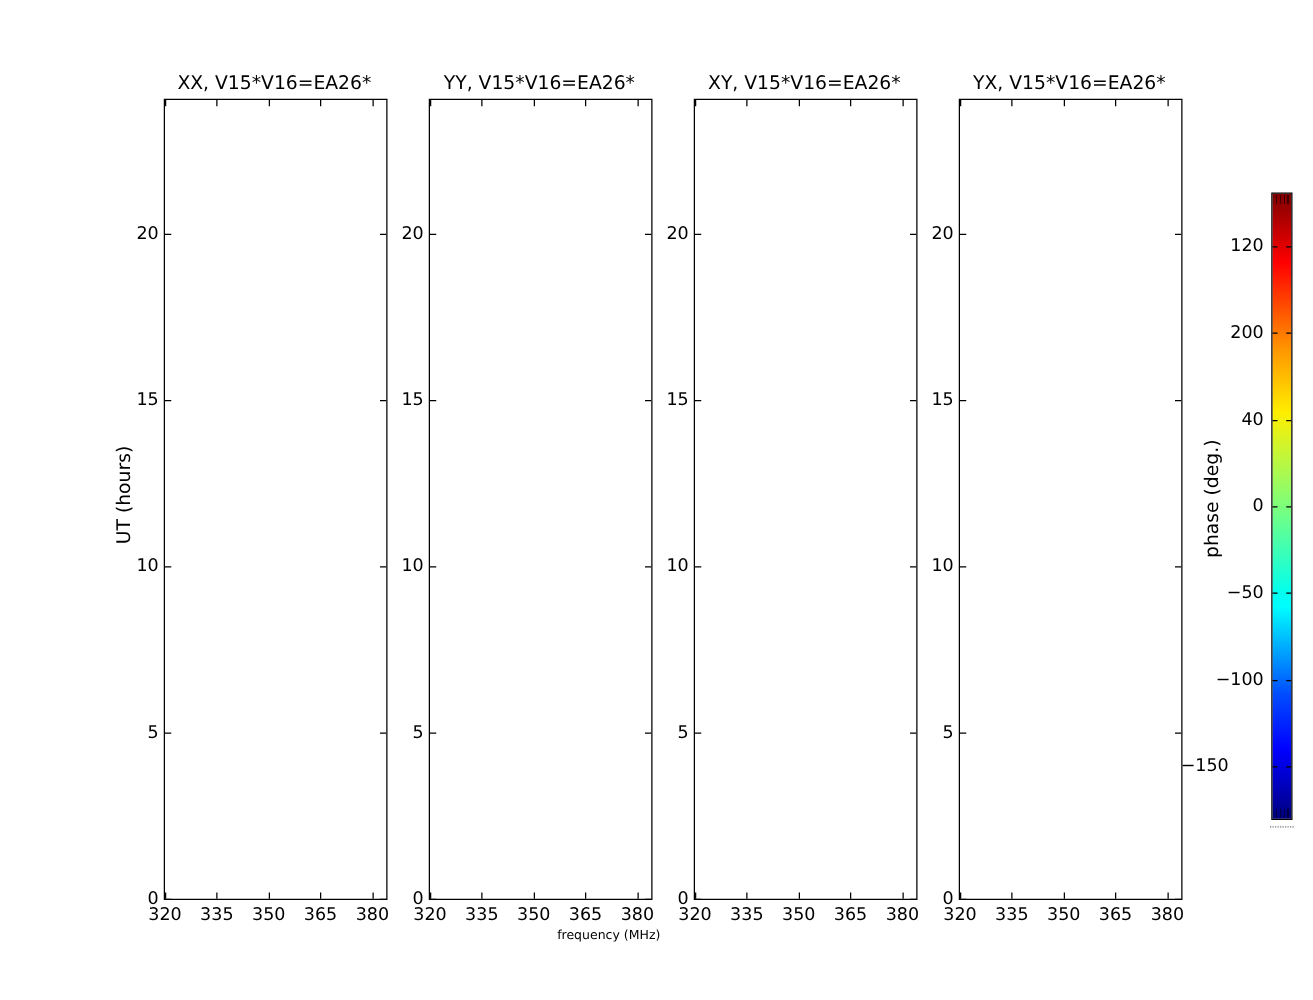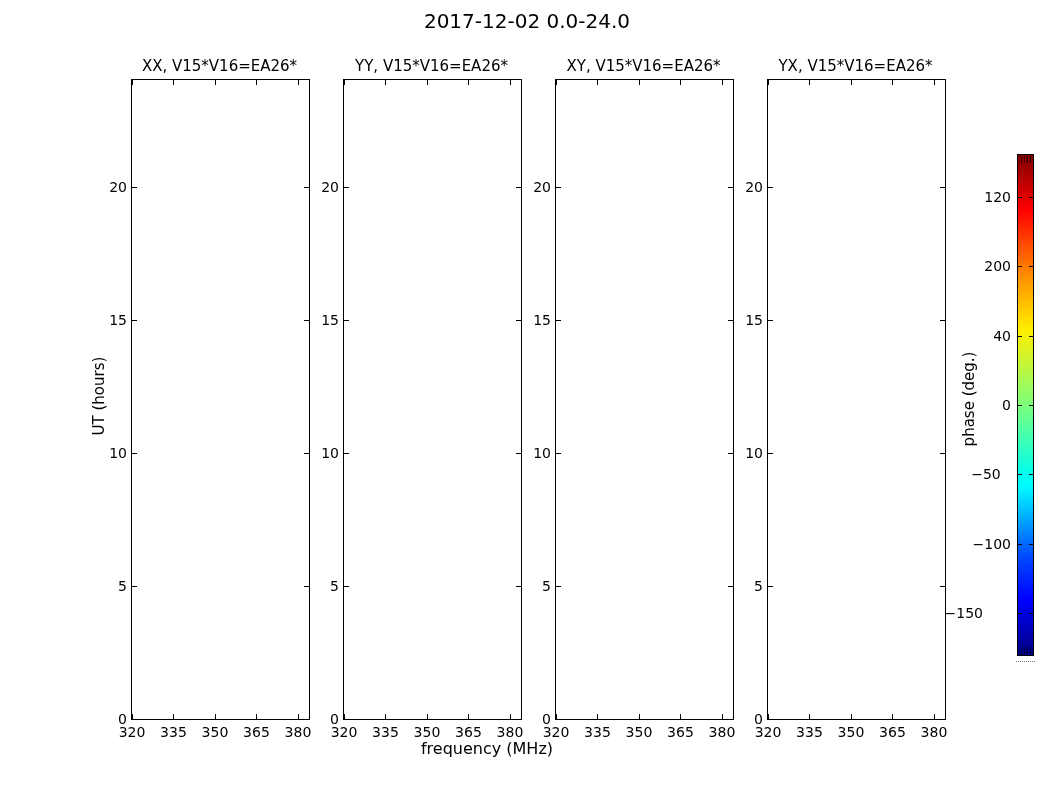--- a/index.html
+++ b/index.html
@@ -10,21 +10,21 @@
     font-family:"DejaVu Sans","Liberation Sans",sans-serif;
     color:#000;
     overflow:hidden;
   }
   .abs{position:absolute;}
   .suptitle{
     font-size:20px;line-height:24px;white-space:nowrap;
     transform:translateX(-50%);
   }
   .xlabel{
-    font-size:16px;line-height:18px;white-space:nowrap;
+    font-size:10px;line-height:18px;white-space:nowrap;
     transform:translateX(-50%);
   }
   .rot-label{
     font-size:15px;line-height:18px;white-space:nowrap;
     transform:translate(-50%,-50%) rotate(-90deg);
   }
   .panel{
     position:absolute;
     border:1px solid #000;
     background:#ffffff;
@@ -66,21 +66,20 @@
   }
   .cb-dotted{
     position:absolute;
     border-top:1px dotted #777;
   }
 </style>
 </head>
 <body>
 
 <div id="figure">
-  <div class="abs suptitle" style="left:527px;top:9px;">2017-12-02 0.0-24.0</div>
 
   <div class="abs xlabel" style="left:487px;top:740px;">frequency (MHz)</div>
 
   <div class="abs rot-label" style="left:99px;top:396px;">UT (hours)</div>
 
   <div class="abs rot-label" style="left:969px;top:399px;">phase (deg.)</div>
 
   <div id="panels">
       <div class="panel" style="left: 131px; top: 79px; width: 177px; height: 639px;">
         <div class="tick" style="left: 0px; bottom: 0px; width: 1px; height: 5px;"></div>
@@ -231,18 +230,18 @@
         <div class="tick" style="right: 0px; top: 388.889px; width: 4px; height: 1px;"></div>
         <div class="tick" style="left: 0px; top: 458.333px; width: 4px; height: 1px;"></div>
         <div class="tick" style="right: 0px; top: 458.333px; width: 4px; height: 1px;"></div>
         <div class="cb-hatch" style="top: 1px;"></div>
         <div class="cb-hatch" style="bottom: 1px;"></div>
       </div>
       <div class="tick-label cb-tick-label" style="left: 961px; top: 187.667px; width: 50px;">120</div>
       <div class="tick-label cb-tick-label" style="left: 961px; top: 257.111px; width: 50px;">200</div>
       <div class="tick-label cb-tick-label" style="left: 961px; top: 326.556px; width: 50px;">40</div>
       <div class="tick-label cb-tick-label" style="left: 961px; top: 396px; width: 50px;">0</div>
-      <div class="tick-label cb-tick-label" style="left: 961px; top: 465.444px; width: 50px; text-align: center;">−50</div>
+      <div class="tick-label cb-tick-label" style="left: 961px; top: 465.444px; width: 50px;">−50</div>
       <div class="tick-label cb-tick-label" style="left: 961px; top: 534.889px; width: 50px;">−100</div>
       <div class="tick-label cb-tick-label" style="left: 933px; top: 604.333px; width: 50px;">−150</div>
       <div class="cb-dotted" style="left: 1016px; top: 661px; width: 19px;"></div>
     </div>
 </div>
 
 </body></html>

